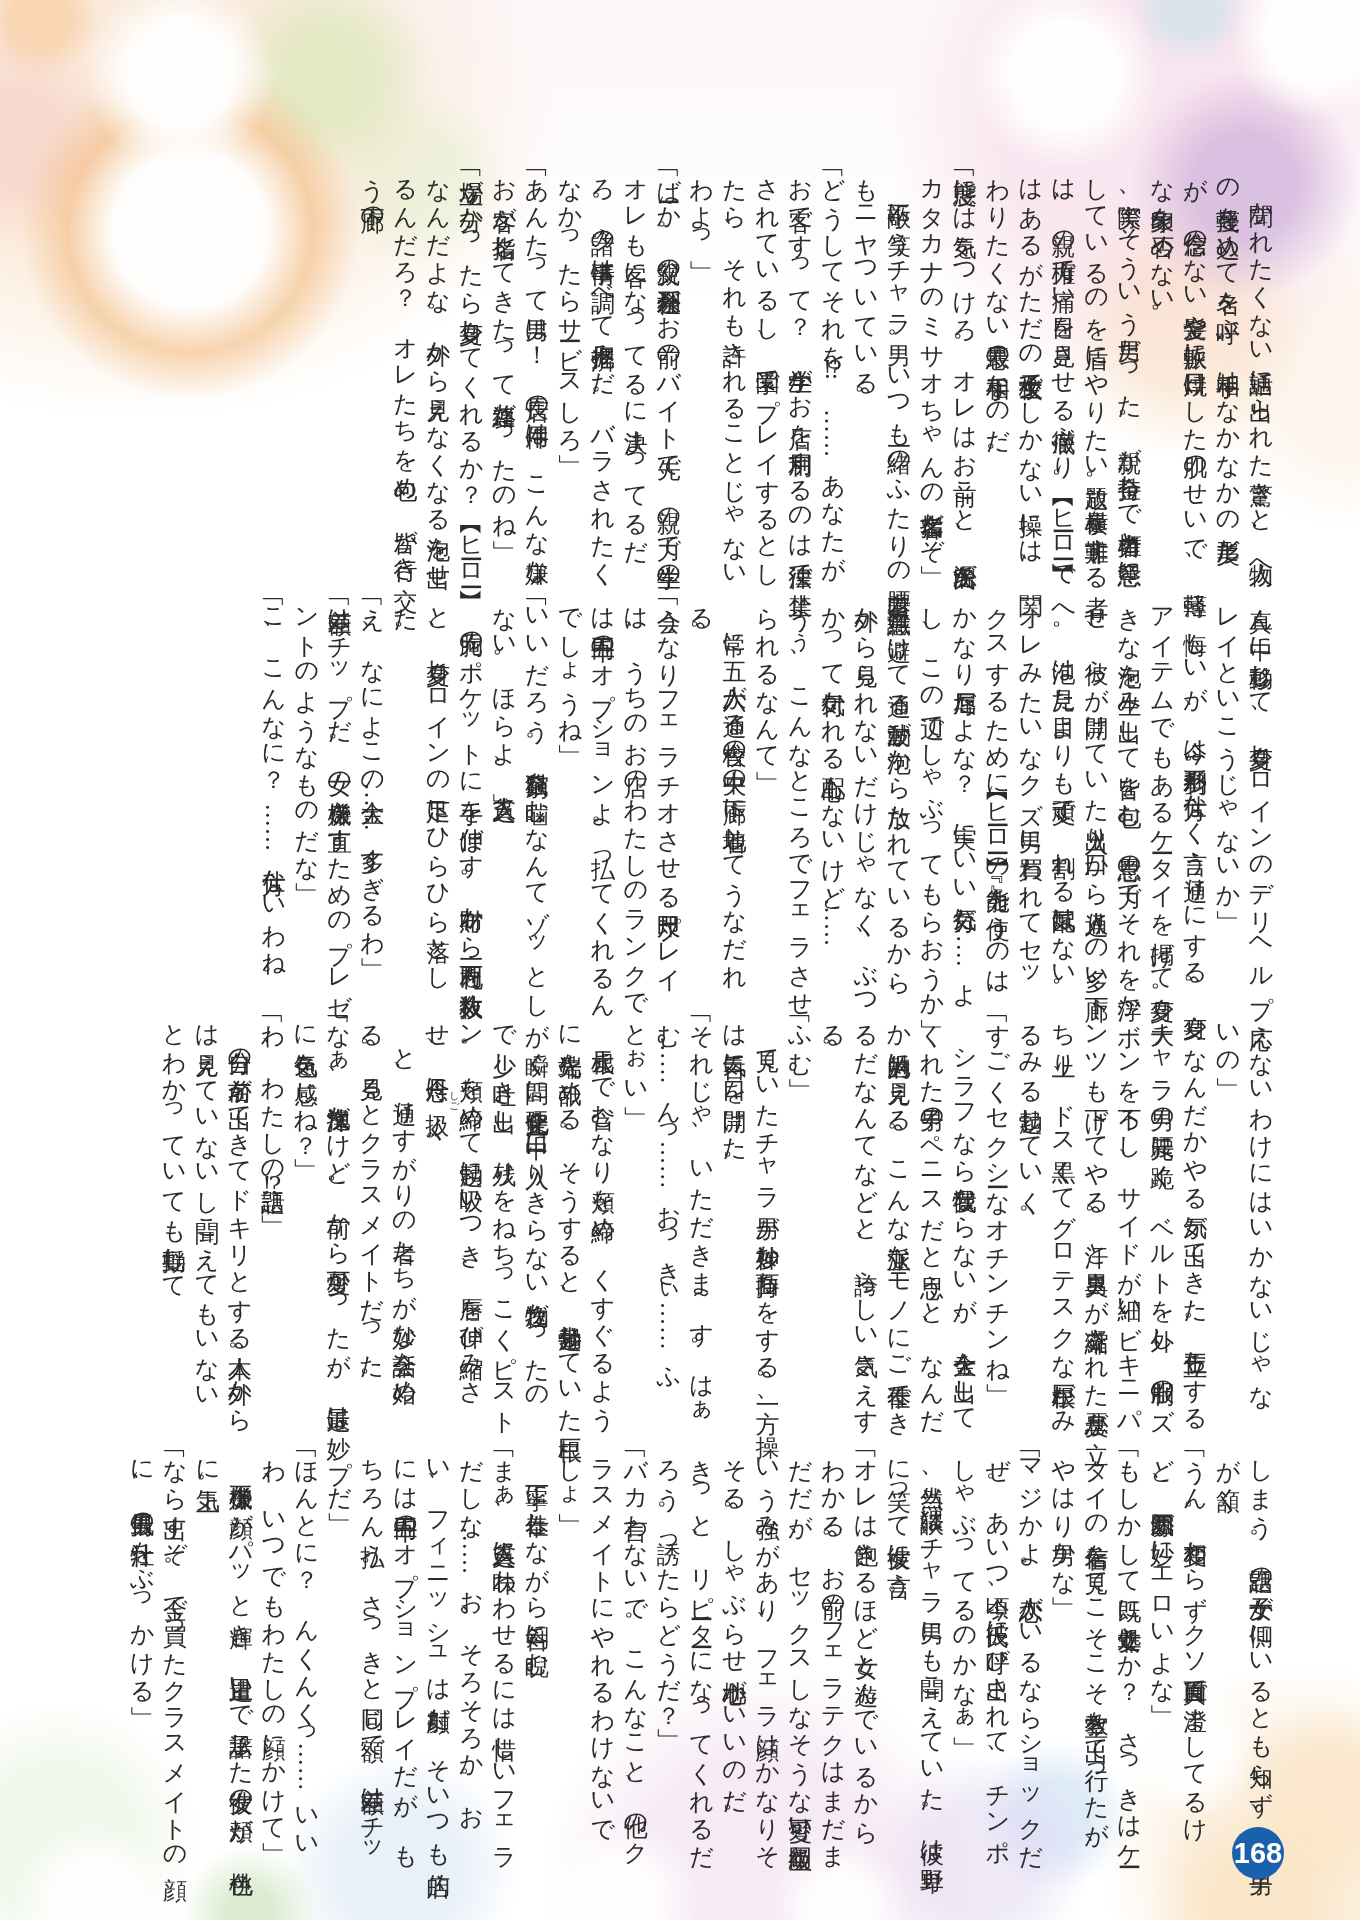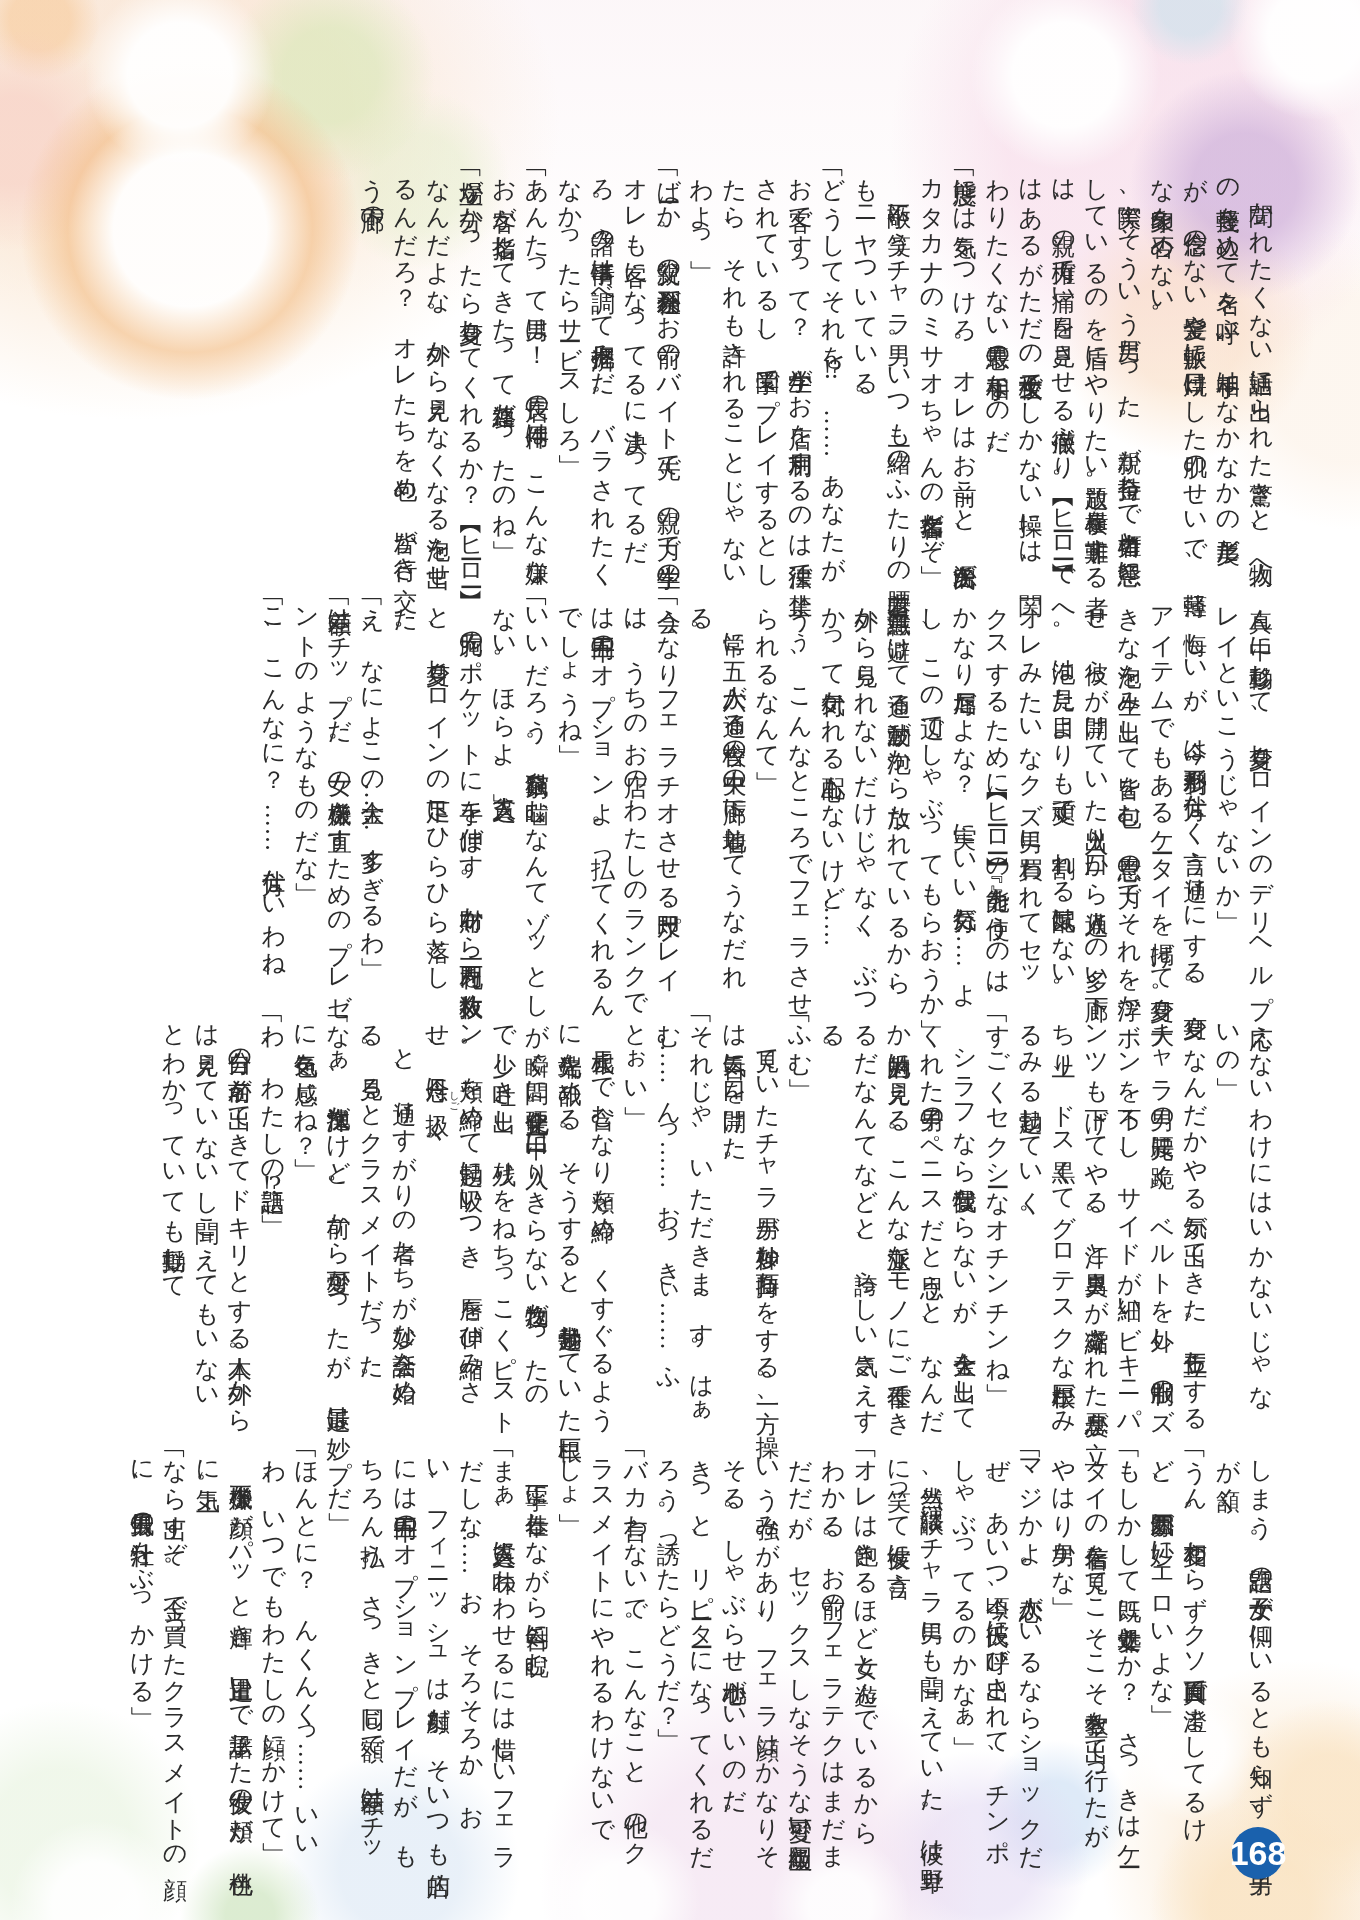--- a/index.html
+++ b/index.html
@@ -70,21 +70,21 @@
   .band p.indent{text-indent:1em;}
   ruby rt{font-size:10px;letter-spacing:0;color:#2b2b2b;}
   
   .page-badge{
     position:absolute;
     left:1232px;top:1827px;
     width:52px;height:52px;
     border-radius:50%;
     display:flex;align-items:center;justify-content:center;
     font-family:"Liberation Sans","DejaVu Sans",sans-serif;
-    font-size:34px;font-weight:bold;
+    font-size:29px;font-weight:bold;
     color:#ffffff;
     text-align:center;
   }
 </style>
 </head>
 <body>
 
 <div class="page">
   <div class="bg"></div>
 

